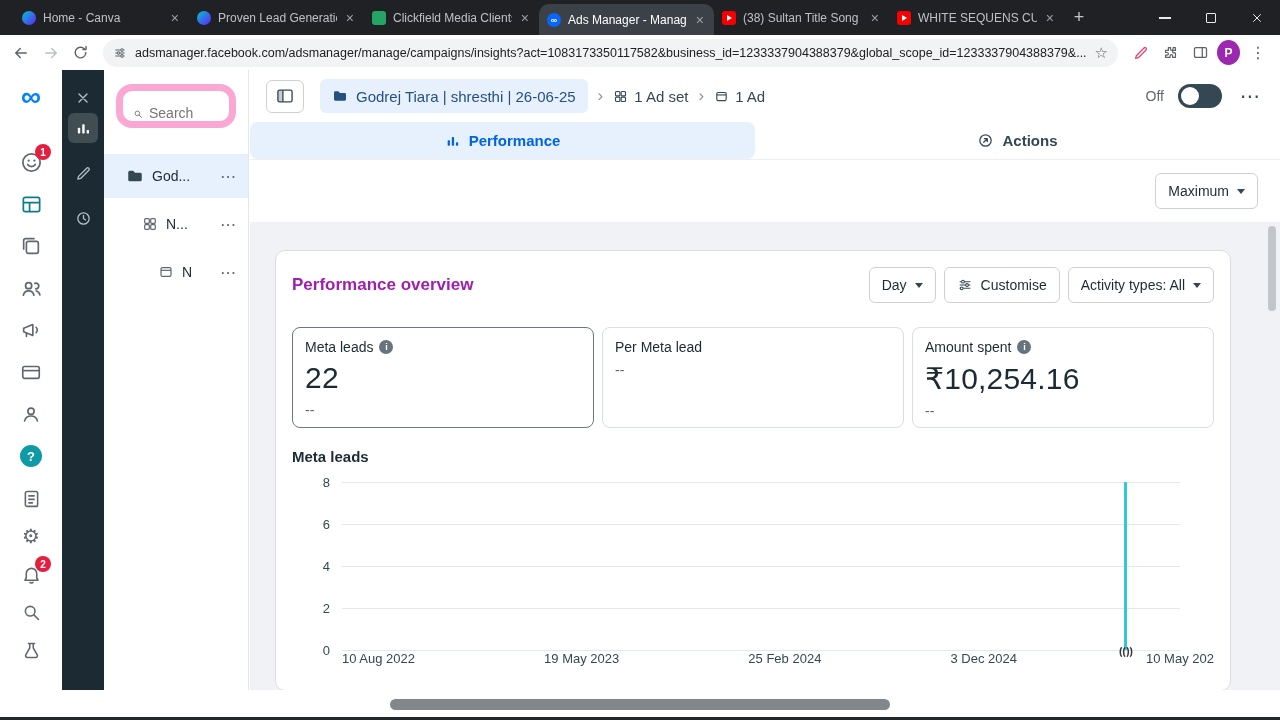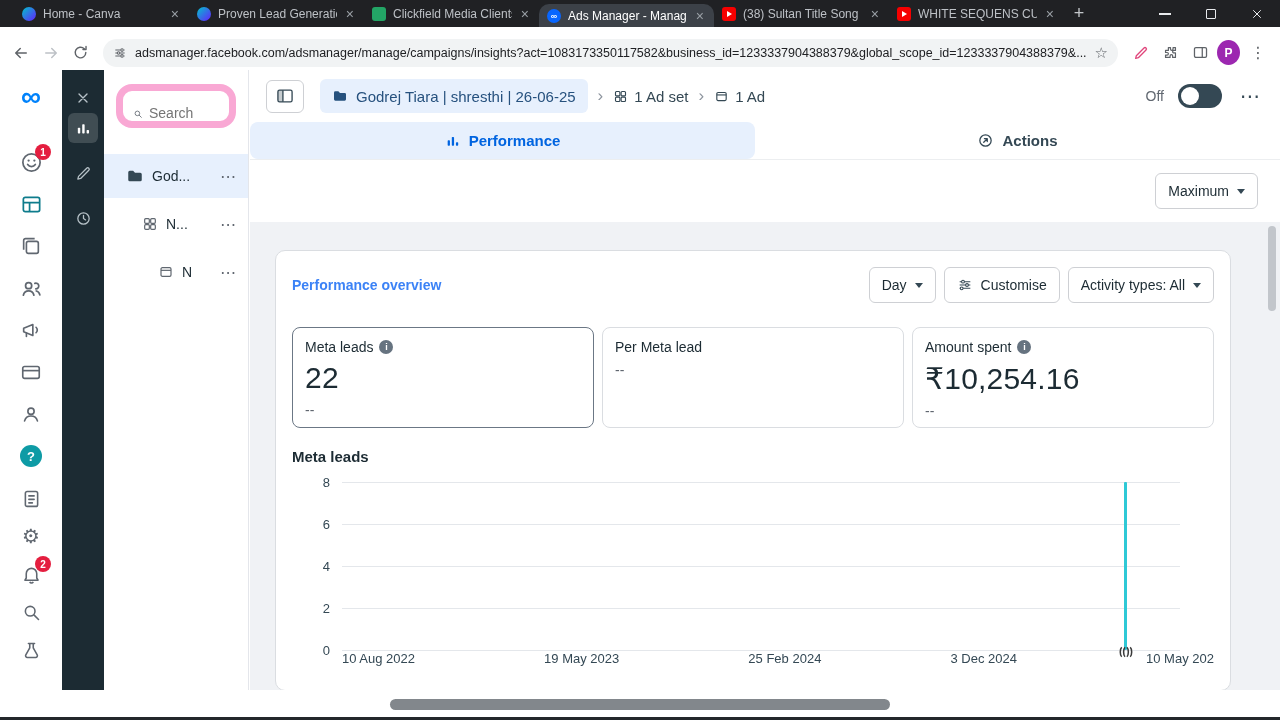--- a/index.html
+++ b/index.html
@@ -1,21 +1,21 @@
 <!DOCTYPE html>
 <html><head>
 <meta charset="utf-8">
 <style>
   * { margin:0; padding:0; box-sizing:border-box; }
   html,body { width:1280px; height:720px; overflow:hidden; }
   body { font-family:"Liberation Sans","DejaVu Sans",sans-serif; background:#fff; position:relative; font-size:14px; color:#1c2b33; }
   svg { display:block; }
 
   
-  .titlebar { position:absolute; top:0; left:0; right:0; height:27px; background:#202124; display:flex; align-items:stretch; }
+  .titlebar { position:absolute; top:0; left:0; right:0; height:35px; background:#202124; display:flex; align-items:stretch; }
   .tb-spacer { width:14px; }
   .tab { width:175px; display:flex; align-items:center; gap:7px; padding:0 8px; color:#bdc1c6; font-size:12px; cursor:pointer; }
   .tab.active { background:#3c4148; border-radius:10px 10px 0 0; color:#fff; margin-top:4px; }
   .tab-title { flex:1; white-space:nowrap; overflow:hidden; }
   .tab-x { color:#9aa0a6; font-size:14px; padding:0 2px; }
   .fav { width:14px; height:14px; border-radius:50%; flex:none; }
   .fav.canva { background:linear-gradient(135deg,#00c4cc,#6420ff); }
   .fav.sheets { border-radius:3px; background:#23a566; }
   .fav.meta { background:#0866ff; display:flex; align-items:center; justify-content:center; color:#fff; font-size:9px; font-weight:bold; }
   .fav.youtube { border-radius:3px; background:#f60000; display:flex; align-items:center; justify-content:center; }
@@ -79,21 +79,21 @@
   .controls-row { height:62px; position:relative; background:#fff; }
   .btn { height:36px; border:1px solid #ced0d4; border-radius:6px; background:#fff; display:inline-flex; align-items:center; gap:8px; padding:0 12px; font-size:14px; color:#1c2b33; cursor:pointer; font-family:inherit; }
   .caret { width:0; height:0; border-left:4.5px solid transparent; border-right:4.5px solid transparent; border-top:5.5px solid #344854; }
   .max-btn { position:absolute; right:22px; top:13px; font-weight:500; }
 
   .content { flex:1; background:#f0f2f5; position:relative; overflow:hidden; }
   .vscroll-thumb { position:absolute; right:4px; top:4px; width:8px; height:85px; border-radius:4px; background:#c2c6cb; cursor:pointer; }
 
   .card { position:absolute; left:25px; top:28px; width:956px; background:#fff; border:1px solid #dadde1; border-radius:10px; padding:16px 16px 24px; }
   .card-hdr { display:flex; align-items:center; }
-  .card-title { font-size:14px; font-weight:bold; color:#3b82f6; }
+  .card-title { font-size:17px; font-weight:bold; color:#a21caf; }
   .card-ctrls { margin-left:auto; display:flex; gap:8px; }
 
   .metrics { display:flex; gap:8px; margin-top:24px; }
   .metric { flex:1; border:1px solid #dadde1; border-radius:8px; padding:11px 12px 9px; height:101px; cursor:pointer; }
   .metric.selected { border-color:#6b7785; }
   .metric-lblrow { display:flex; align-items:center; gap:6px; font-size:14px; color:#1c2b33; }
   .info-ic { width:14px; height:14px; border-radius:50%; background:#667380; color:#fff; font-size:9px; font-weight:bold; display:inline-flex; align-items:center; justify-content:center; font-style:normal; }
   .metric-val { font-size:30px; font-weight:500; color:#1c2b33; margin-top:6px; letter-spacing:.2px; }
   .metric-sub { font-size:14px; color:#606770; margin-top:7px; }
 

